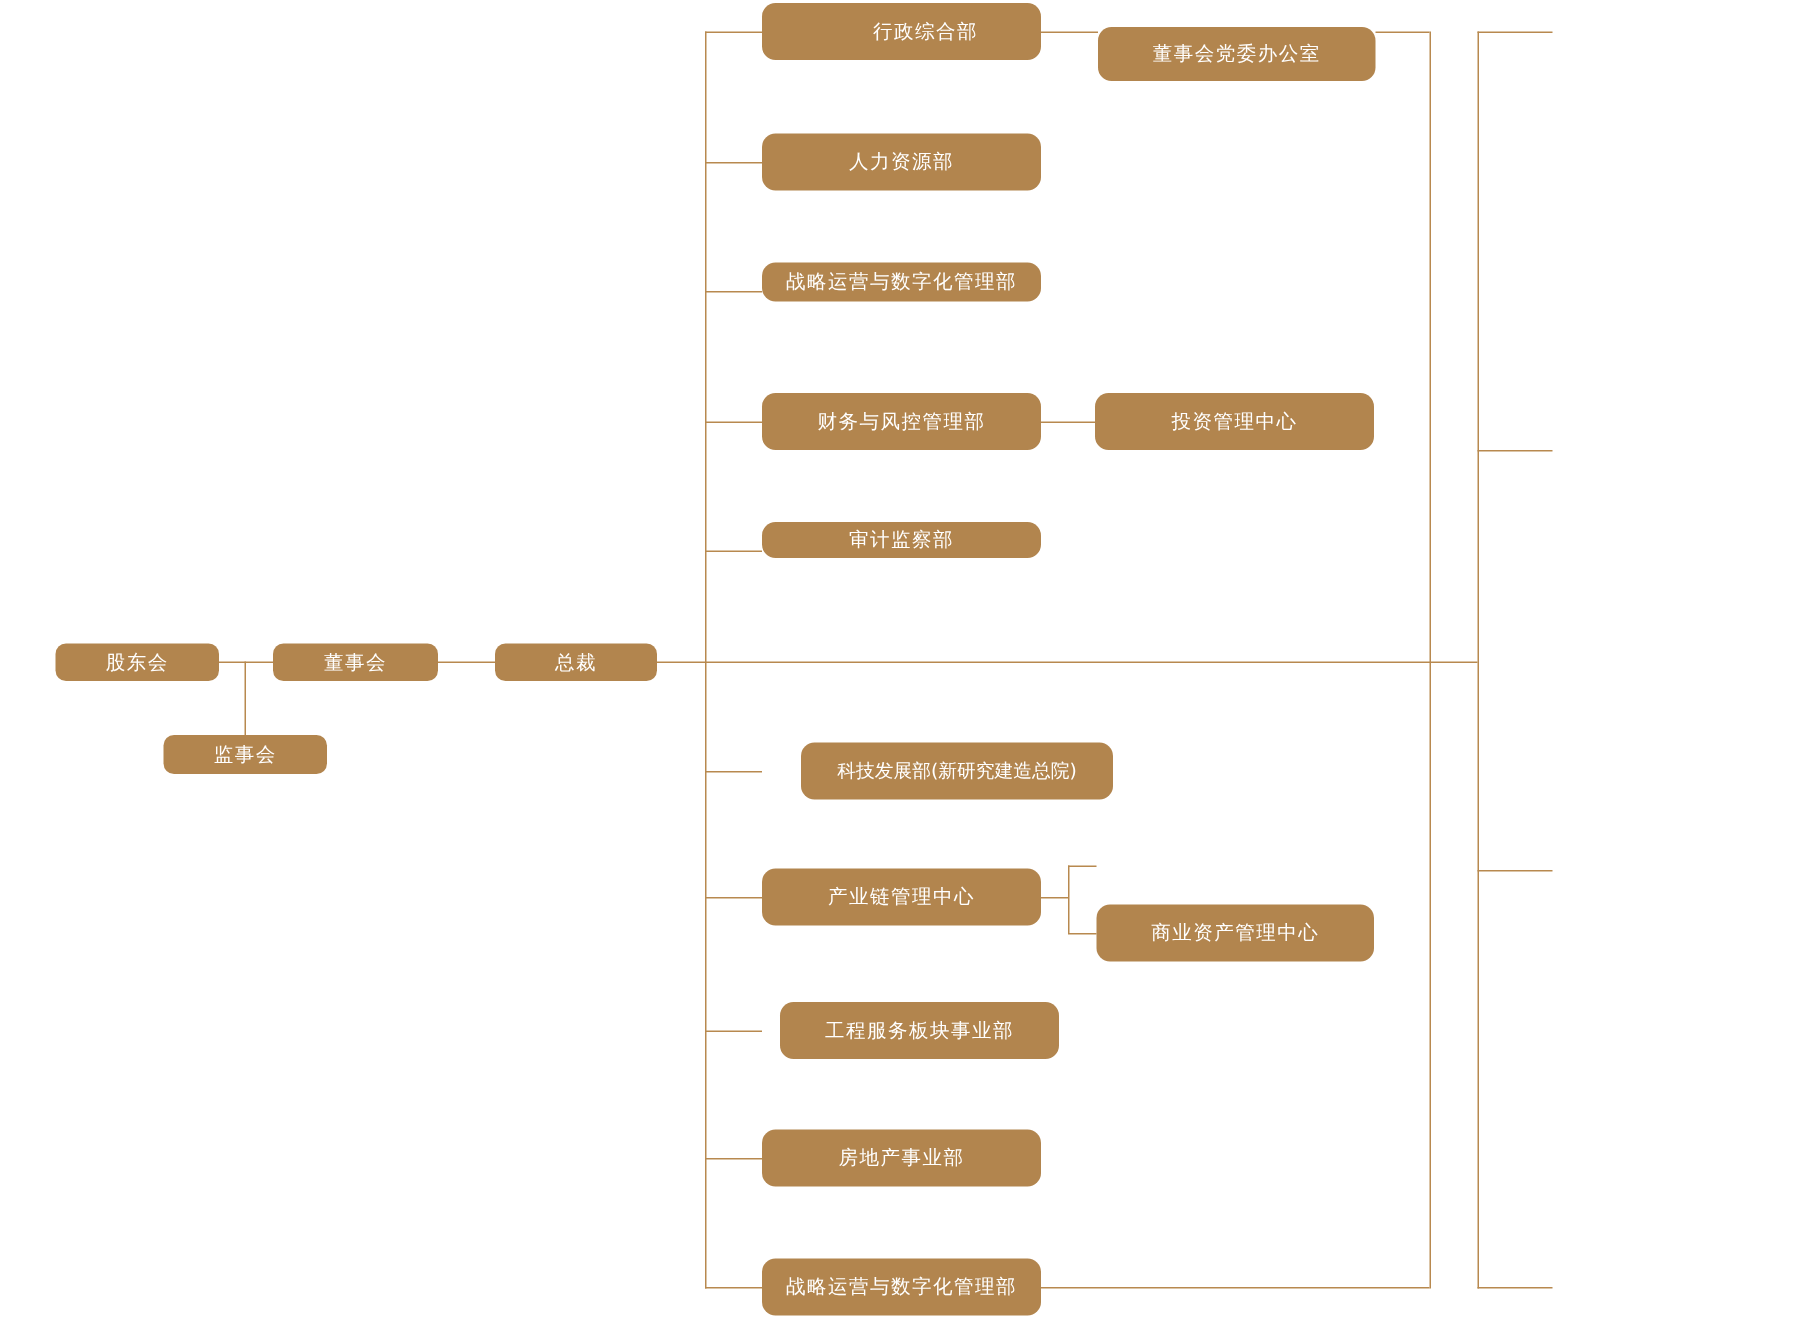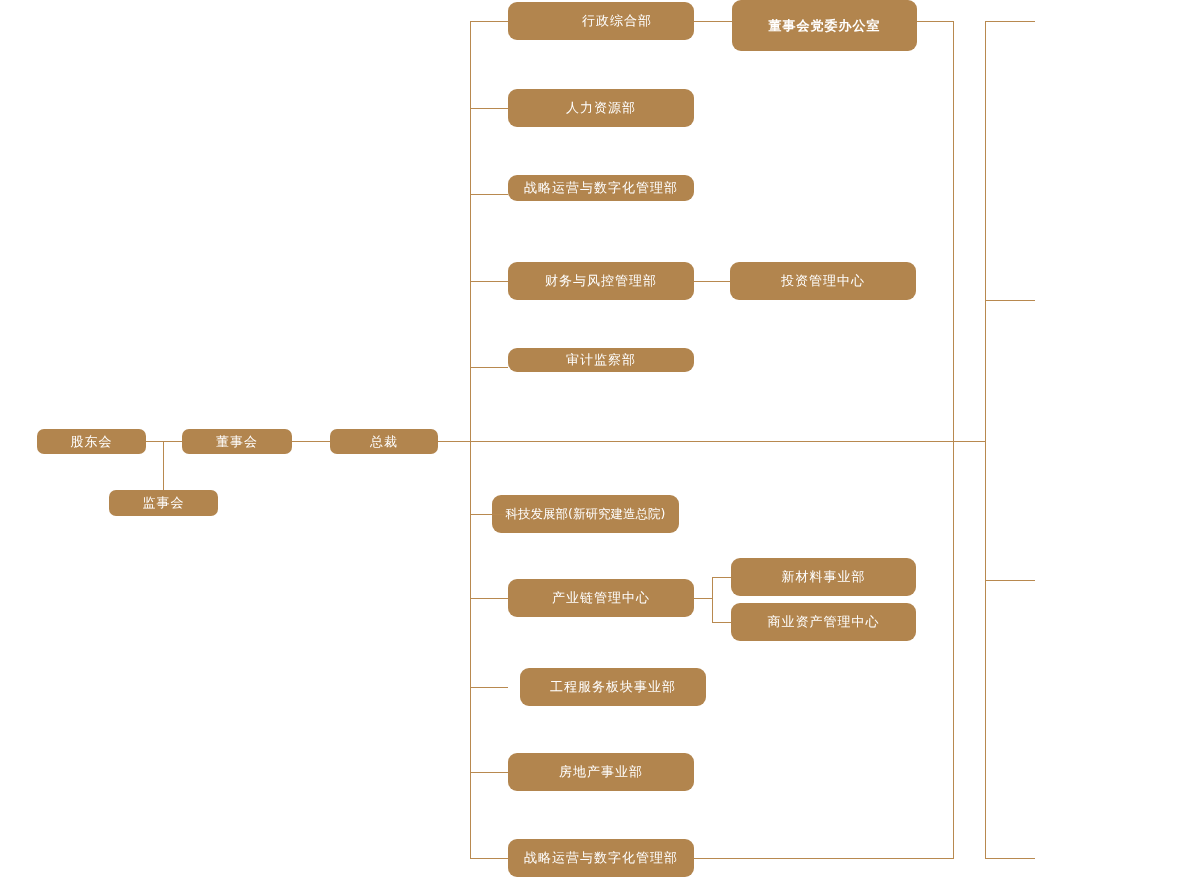--- a/index.html
+++ b/index.html
@@ -37,29 +37,28 @@
 <body>
 
 <div id="stage">
 
   <div class="node top" style="left:37px;top:429px;width:109px;height:25px;">股东会</div>
   <div class="node top" style="left:182px;top:429px;width:110px;height:25px;">董事会</div>
   <div class="node top" style="left:330px;top:429px;width:108px;height:25px;">总裁</div>
   <div class="node top" style="left:109px;top:490px;width:109px;height:26px;">监事会</div>
 
   <div class="node" style="left:508px;top:2px;width:186px;height:38px;padding-left:32px;">行政综合部</div>
-  <div class="node" style="left:732px;top:0;width:185px;height:51px;font-weight:bold;">董事会党委办公室</div>
+  <div class="node" style="left:732px;top:18px;width:185px;height:36px;">董事会党委办公室</div>
   <div class="node" style="left:508px;top:89px;width:186px;height:38px;">人力资源部</div>
   <div class="node" style="left:508px;top:175px;width:186px;height:26px;">战略运营与数字化管理部</div>
   <div class="node" style="left:508px;top:262px;width:186px;height:38px;">财务与风控管理部</div>
   <div class="node" style="left:730px;top:262px;width:186px;height:38px;">投资管理中心</div>
   <div class="node" style="left:508px;top:348px;width:186px;height:24px;">审计监察部</div>
-  <div class="node tight" style="left:492px;top:495px;width:187px;height:38px;">科技发展部(新研究建造总院)</div>
+  <div class="node tight" style="left:534px;top:495px;width:208px;height:38px;">科技发展部(新研究建造总院)</div>
   <div class="node" style="left:508px;top:579px;width:186px;height:38px;">产业链管理中心</div>
-  <div class="node" style="left:731px;top:558px;width:185px;height:38px;">新材料事业部</div>
   <div class="node" style="left:731px;top:603px;width:185px;height:38px;">商业资产管理中心</div>
   <div class="node" style="left:508px;top:668px;width:186px;height:38px;margin-left:12px;">工程服务板块事业部</div>
   <div class="node" style="left:508px;top:753px;width:186px;height:38px;text-align:center;">房地产事业部</div>
   <div class="node" style="left:508px;top:839px;width:186px;height:38px;">战略运营与数字化管理部</div>
 
   <div class="lh" style="left:146px;top:441px;width:36px;"></div>
   <div class="lh" style="left:292px;top:441px;width:38px;"></div>
   <div class="lv" style="left:163px;top:441px;height:49px;"></div>
 
   <div class="lh" style="left:438px;top:441px;width:547px;"></div>

